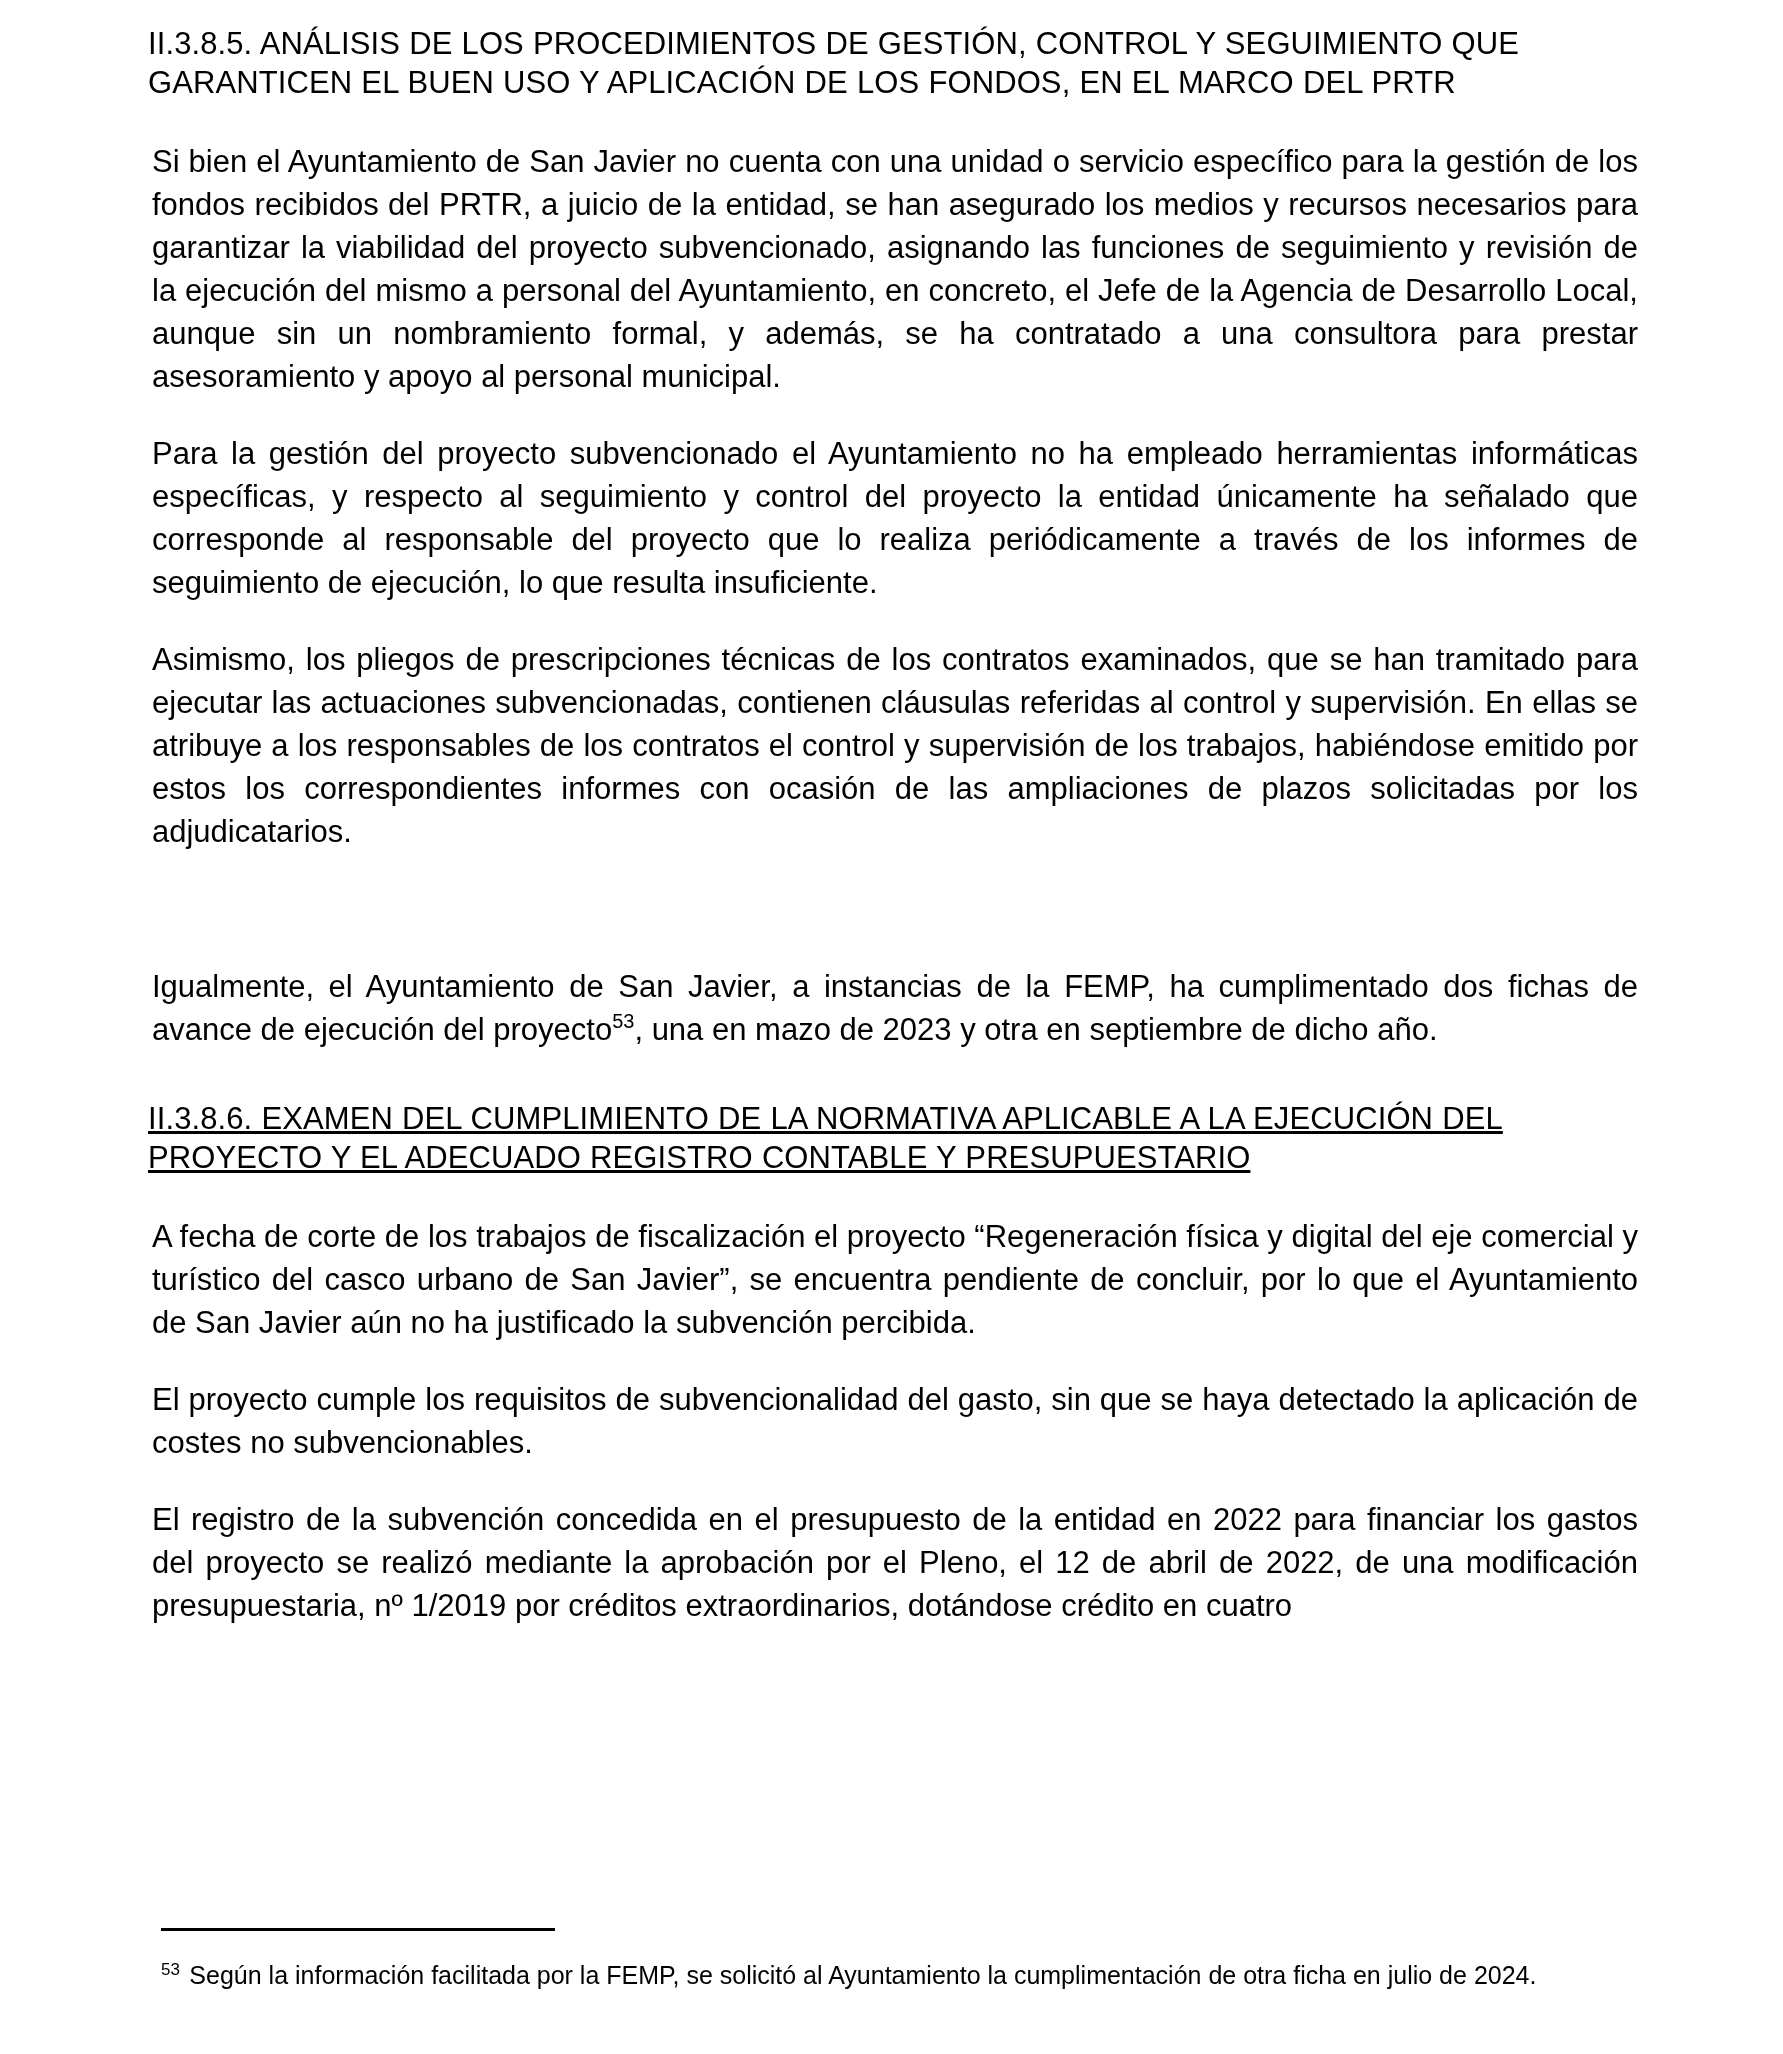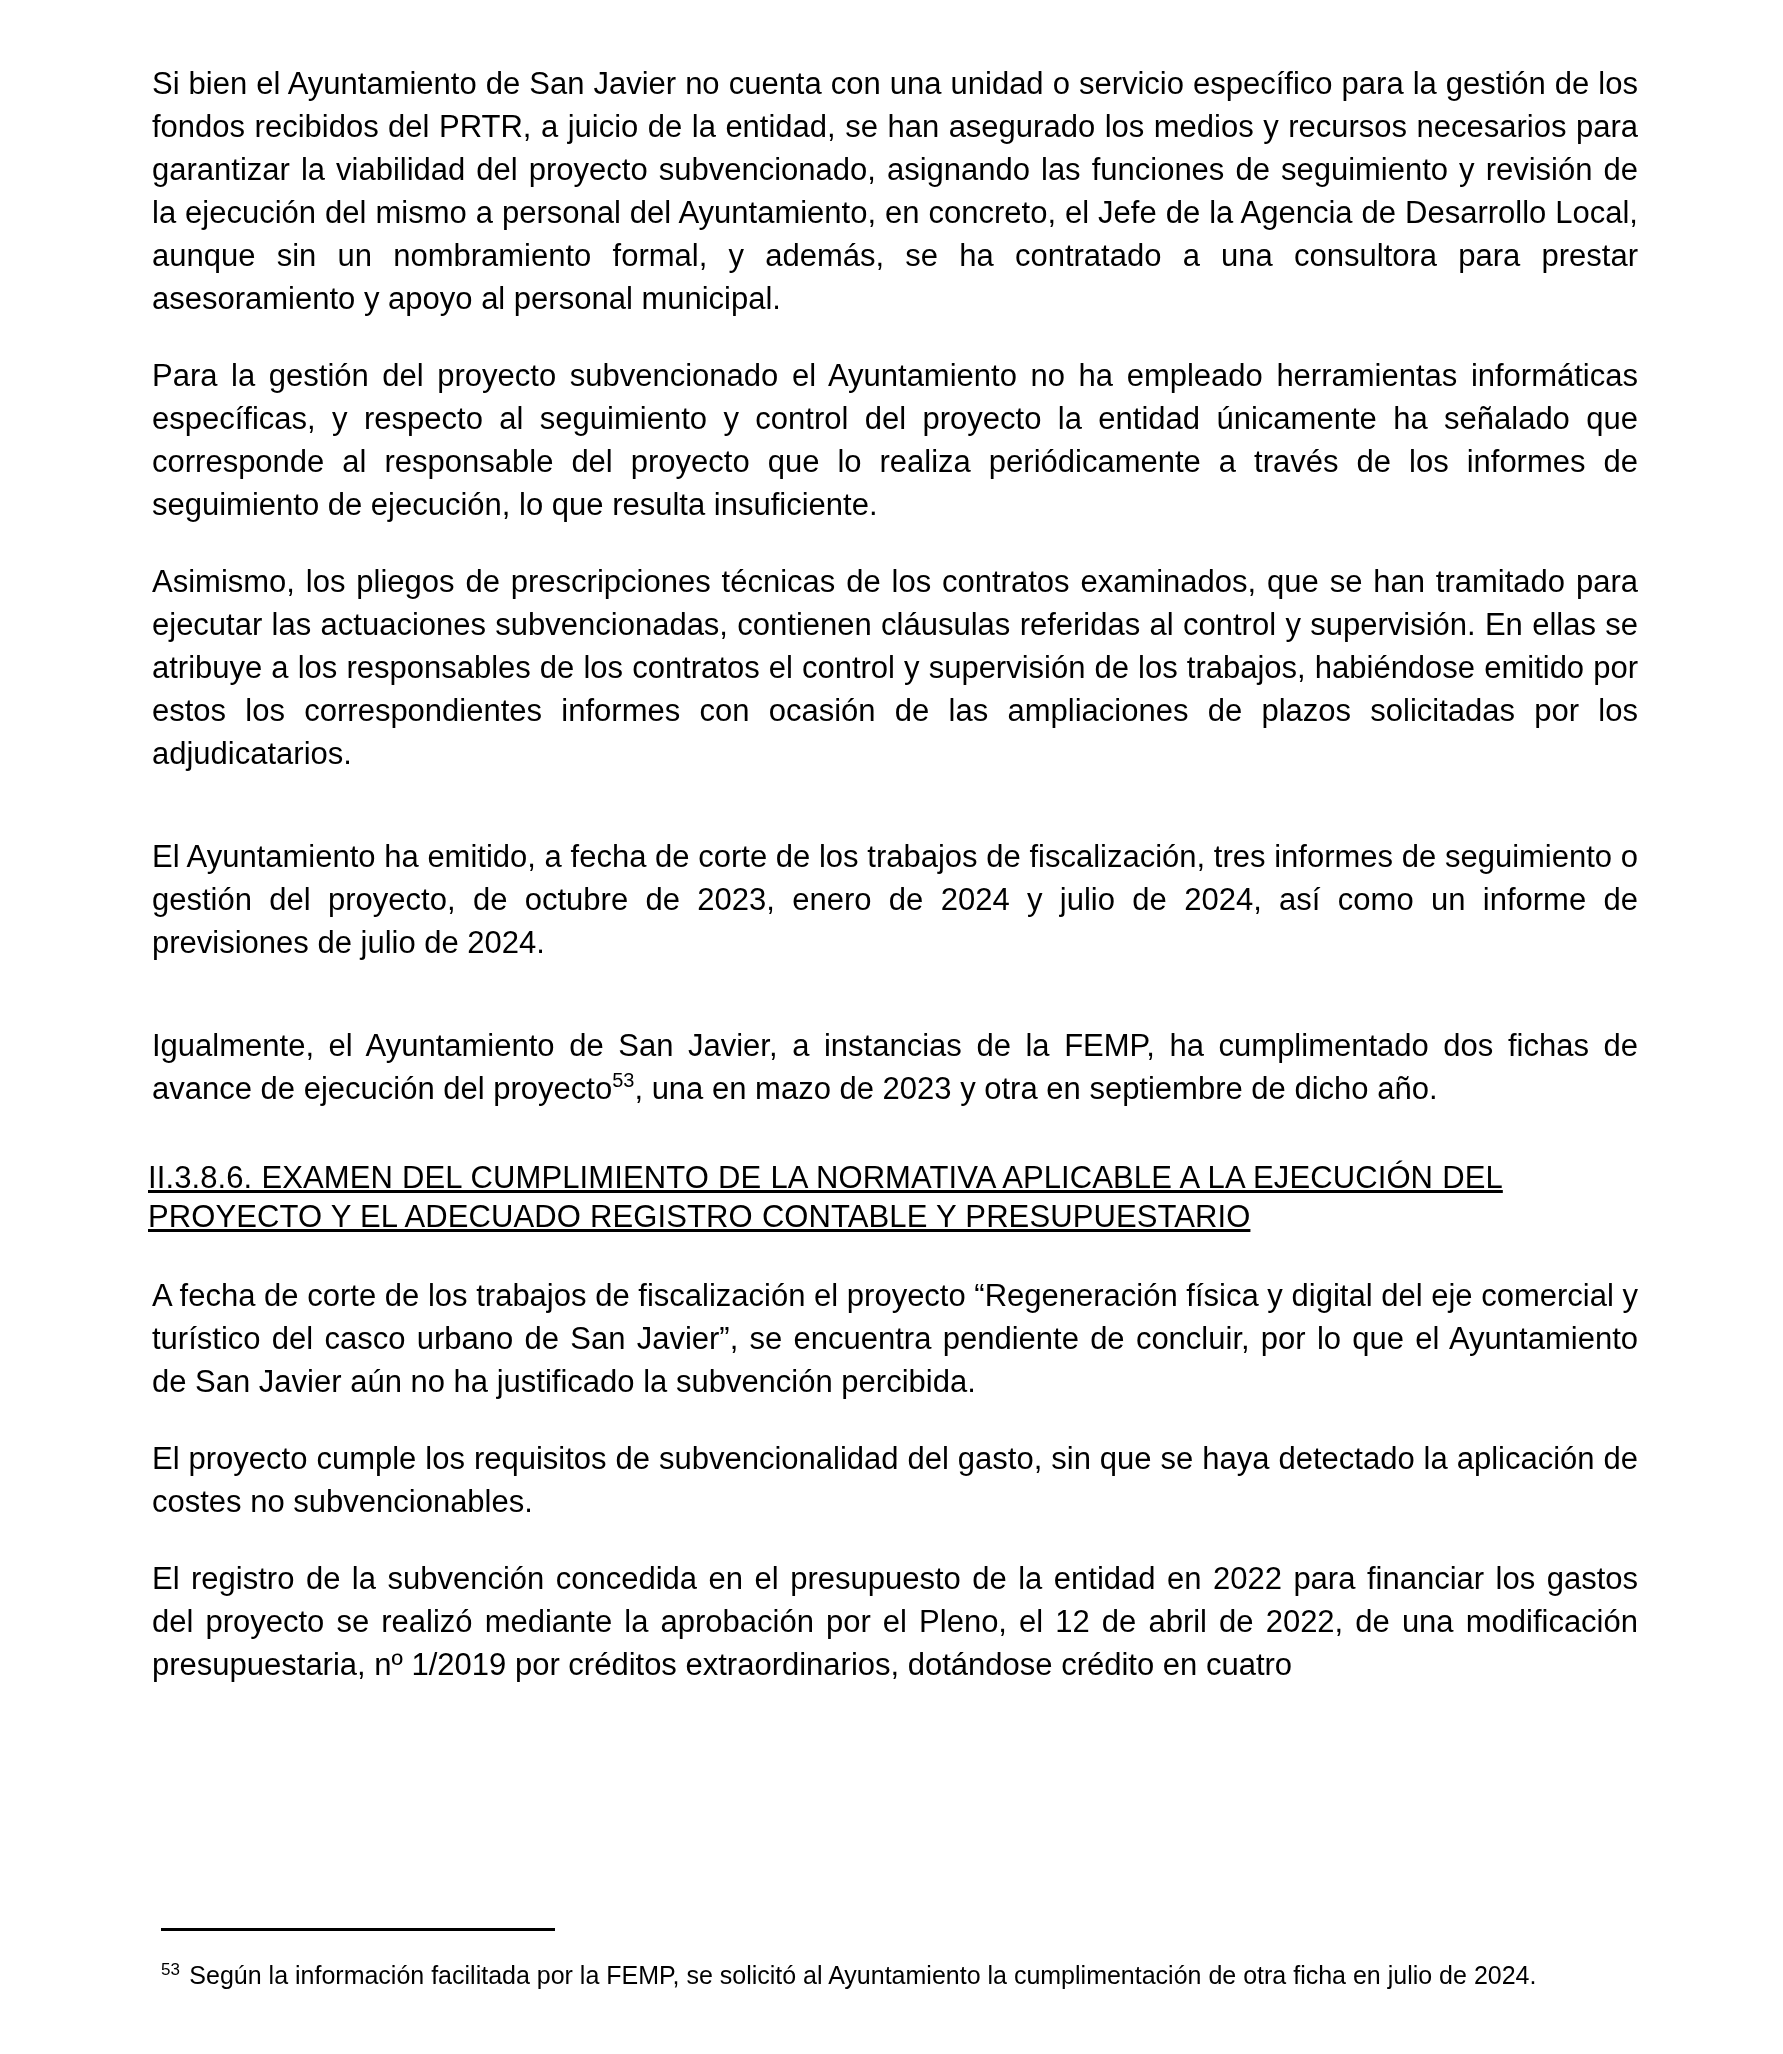--- a/index.html
+++ b/index.html
@@ -115,39 +115,39 @@
     padding-right: 2.5px;
   }
 </style>
 </head>
 <body>
 
 <div class="page">
 
   <div class="content">
 
+    <h2 class="heading heading-1">II.3.8.5. ANÁLISIS DE LOS PROCEDIMIENTOS DE GESTIÓN, CONTROL Y SEGUIMIENTO QUE GARANTICEN EL BUEN USO Y APLICACIÓN DE LOS FONDOS, EN EL MARCO DEL PRTR</h2>
 
     <div class="gap-heading-para"></div>
 
     <p class="para">Si bien el Ayuntamiento de San Javier no cuenta con una unidad o servicio específico para la gestión de los fondos recibidos del PRTR, a juicio de la entidad, se han asegurado los medios y recursos necesarios para garantizar la viabilidad del proyecto subvencionado, asignando las funciones de seguimiento y revisión de la ejecución del mismo a personal del Ayuntamiento, en concreto, el Jefe de la Agencia de Desarrollo Local, aunque sin un nombramiento formal, y además, se ha contratado a una consultora para prestar asesoramiento y apoyo al personal municipal.</p>
 
     <div class="gap-para"></div>
 
     <p class="para">Para la gestión del proyecto subvencionado el Ayuntamiento no ha empleado herramientas informáticas específicas, y respecto al seguimiento y control del proyecto la entidad únicamente ha señalado que corresponde al responsable del proyecto que lo realiza periódicamente a través de los informes de seguimiento de ejecución, lo que resulta insuficiente.</p>
 
     <div class="gap-para"></div>
 
     <p class="para">Asimismo, los pliegos de prescripciones técnicas de los contratos examinados, que se han tramitado para ejecutar las actuaciones subvencionadas, contienen cláusulas referidas al control y supervisión. En ellas se atribuye a los responsables de los contratos el control y supervisión de los trabajos, habiéndose emitido por estos los correspondientes informes con ocasión de las ampliaciones de plazos solicitadas por los adjudicatarios.</p>
 
     <div class="gap-para"></div>
 
 
     <div class="gap-para"></div>
 
-    <p class="para">El Ayuntamiento ha emitido, a fecha de corte de los trabajos de fiscalización, tres informes de seguimiento o gestión del proyecto, de octubre de 2023, enero de 2024 y julio de 2024, así como un informe de previsiones de julio de 2024.</p>
 
     <div class="gap-para"></div>
 
 
     <div class="gap-para"></div>
 
     <p class="para"><span>Igualmente, el Ayuntamiento de San Javier, a instancias de la FEMP, ha cumplimentado dos fichas de avance de ejecución del proyecto</span><sup class="fnref">53</sup><span>, una en mazo de 2023 y otra en septiembre de dicho año.</span></p>
 
     <div class="gap-para-heading"></div>
 

